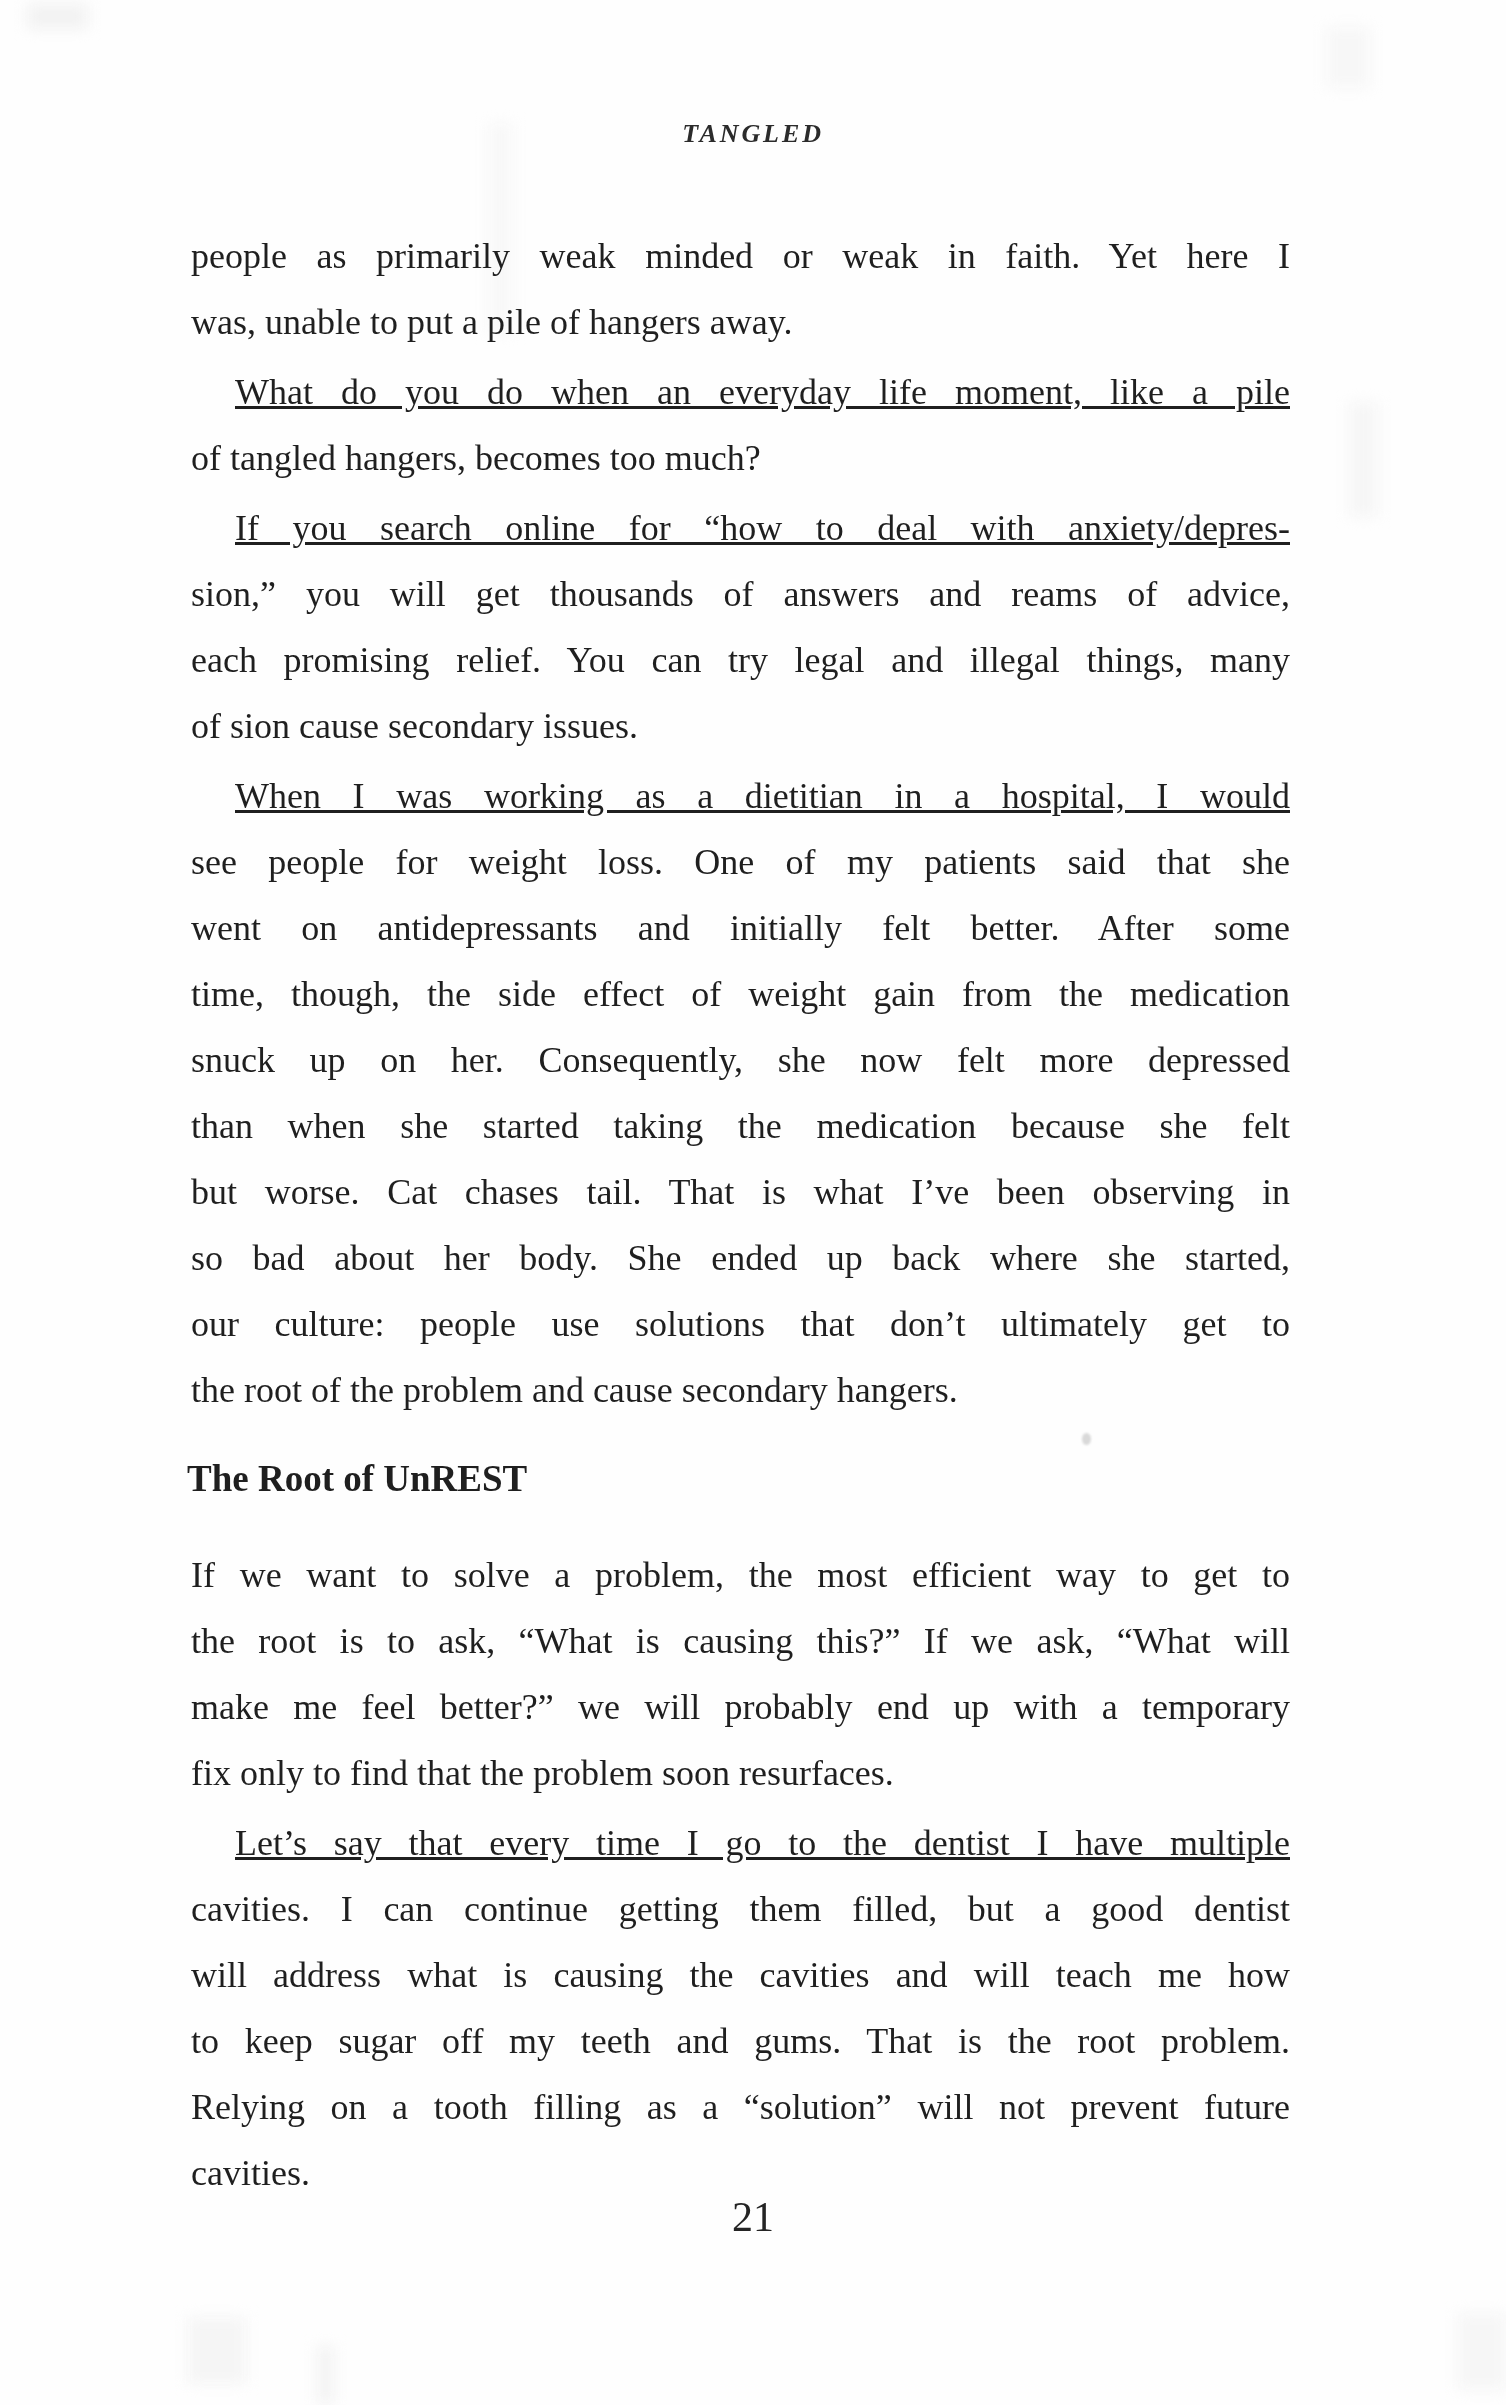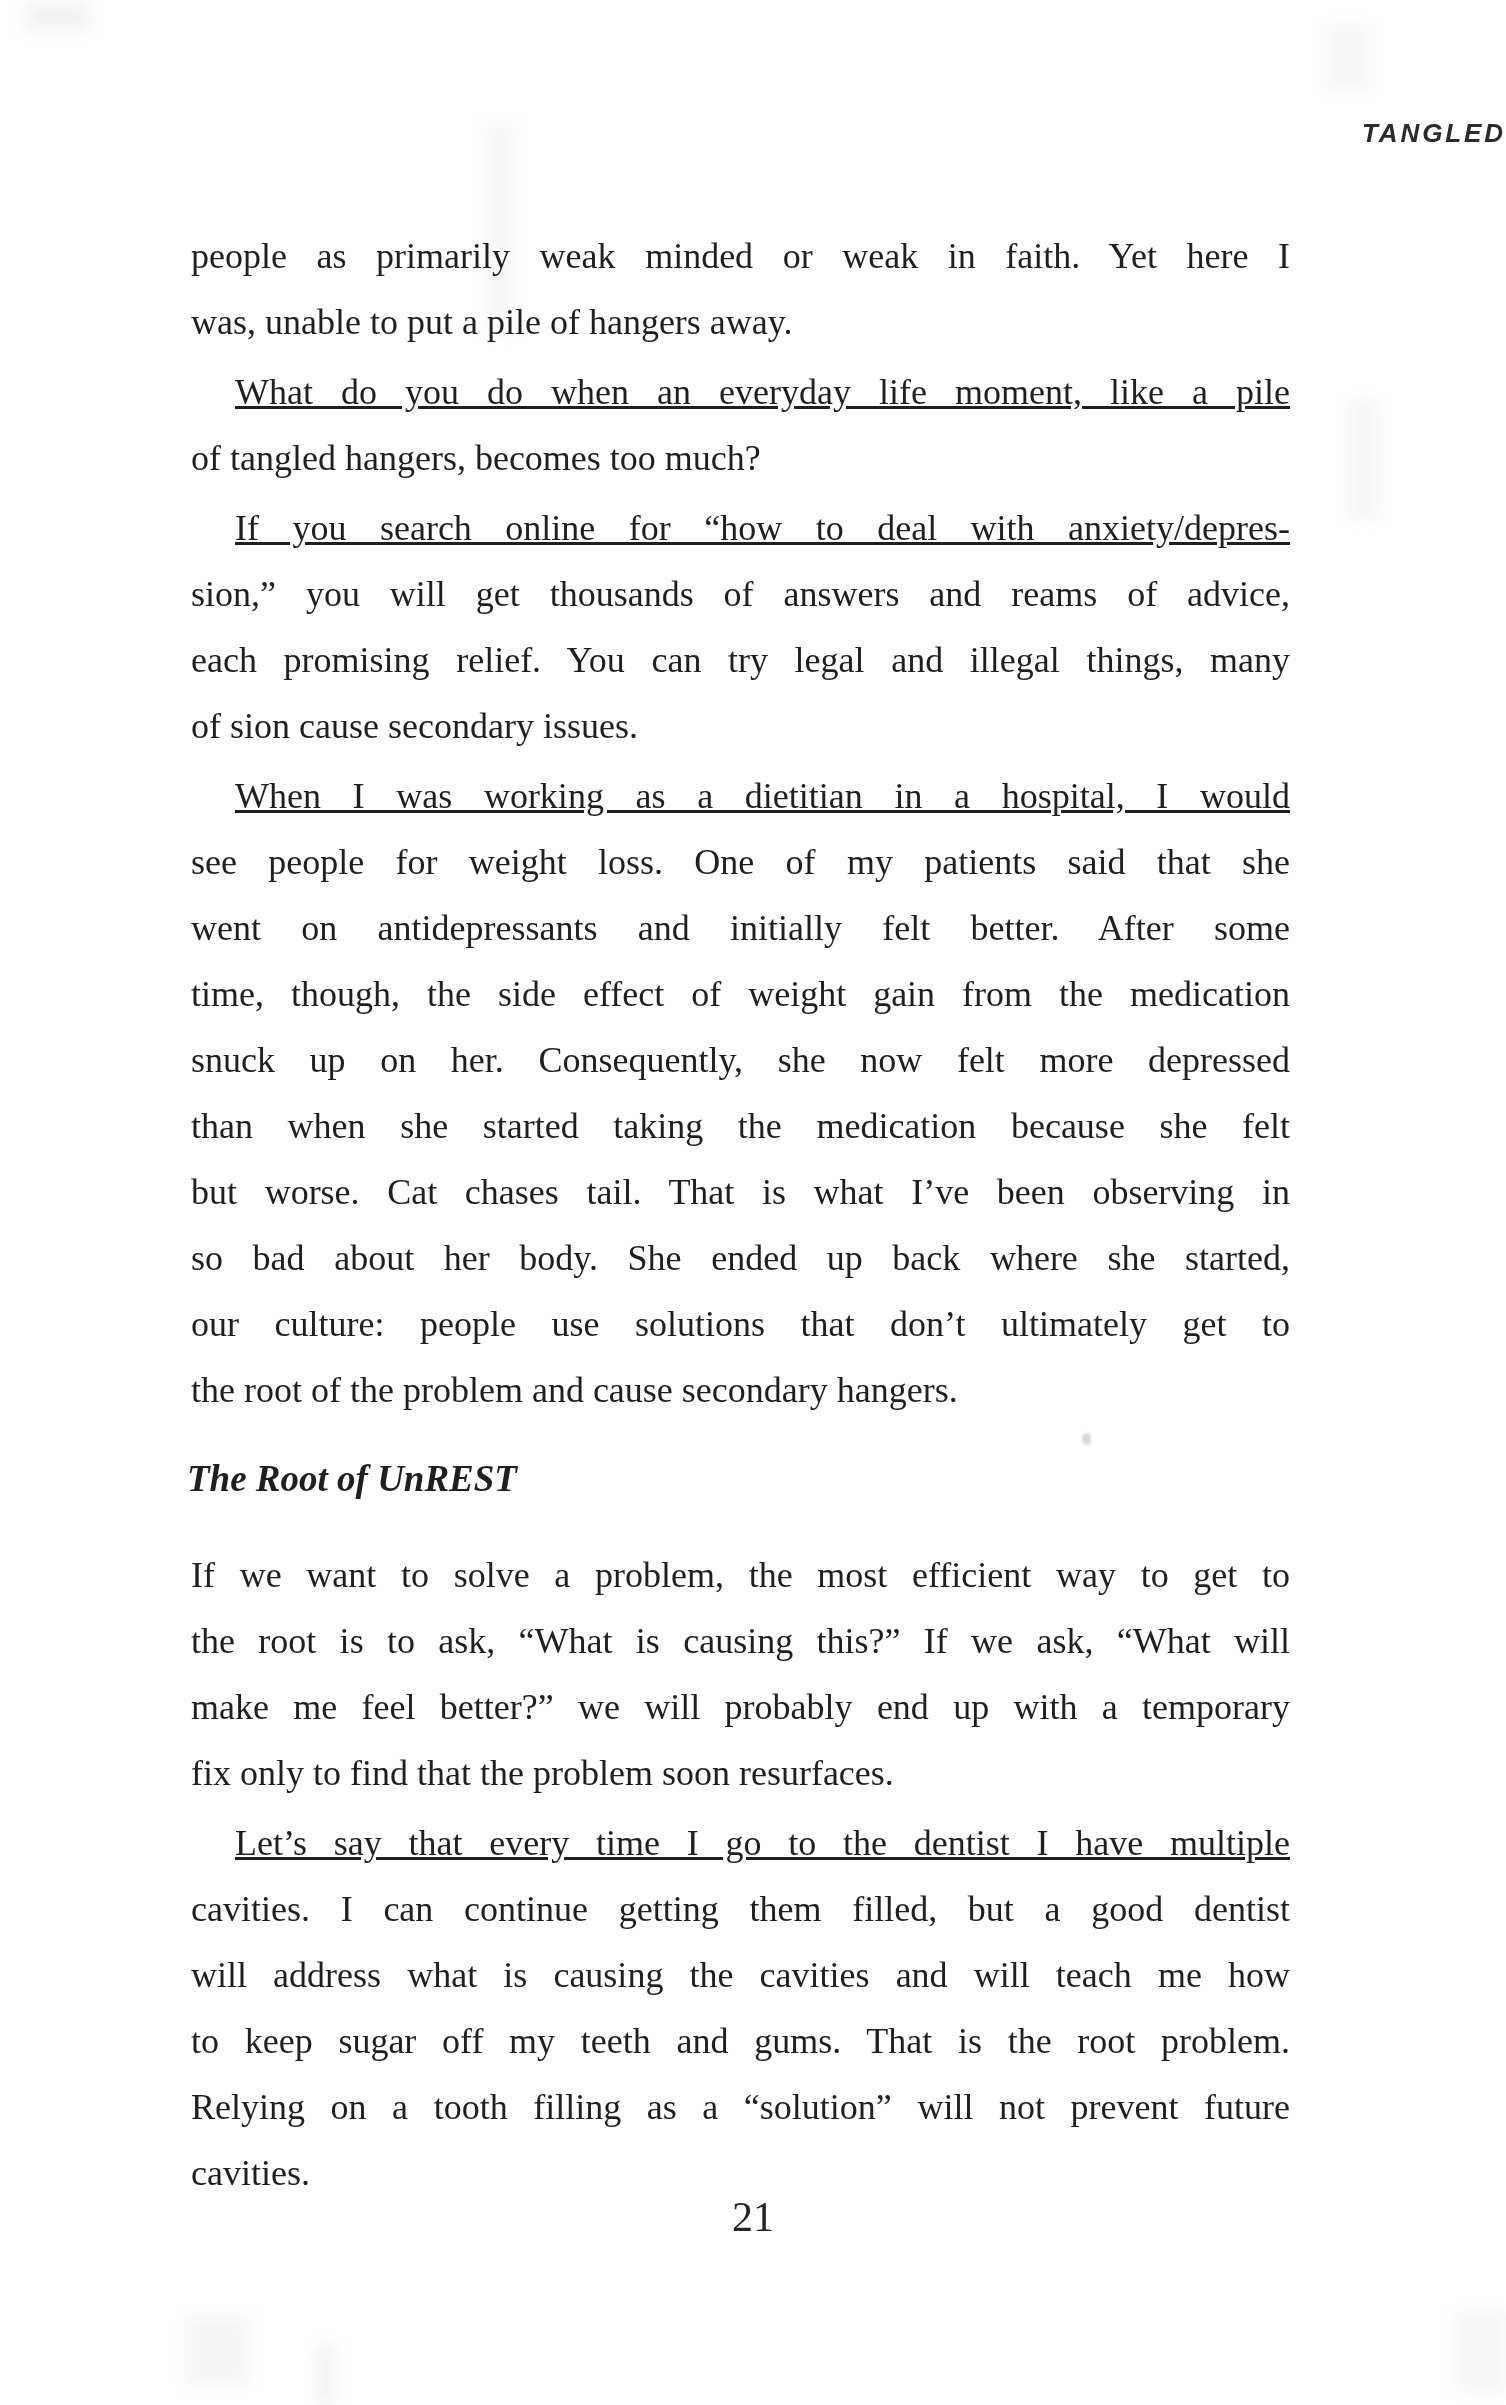--- a/index.html
+++ b/index.html
@@ -23,22 +23,22 @@
     filter: blur(6.7px);
     pointer-events: none;
   }
   .artifact.speck { filter: blur(1px); border-radius: 50%; }
 
   .running-header {
     position: absolute;
     top: 119px;
     left: 0;
     width: 100%;
-    text-align: right;
-    font-family: Liberation Sans, sans-serif;
+    text-align: center;
+    font-family: Liberation Serif, serif;
     font-style: italic;
     font-weight: 700;
     font-size: 26px;
     letter-spacing: 2.9px;
     line-height: 29px;
     color: #2b2b2b;
   }
 
   .body-text {
     position: absolute;
@@ -61,21 +61,20 @@
   .paragraph.indent .line.first {
     text-indent: 44px;
     text-decoration: underline;
   }
   .section-heading {
     font-weight: 700;
     font-size: 37px;
     line-height: 66px;
     margin-top: 23px;
     margin-bottom: 30px;
-    font-style: italic;
   }
 
   .page-number {
     position: absolute;
     top: 2196px;
     left: 0;
     width: 100%;
     text-align: center;
     font-size: 42px;
     line-height: 42px;

